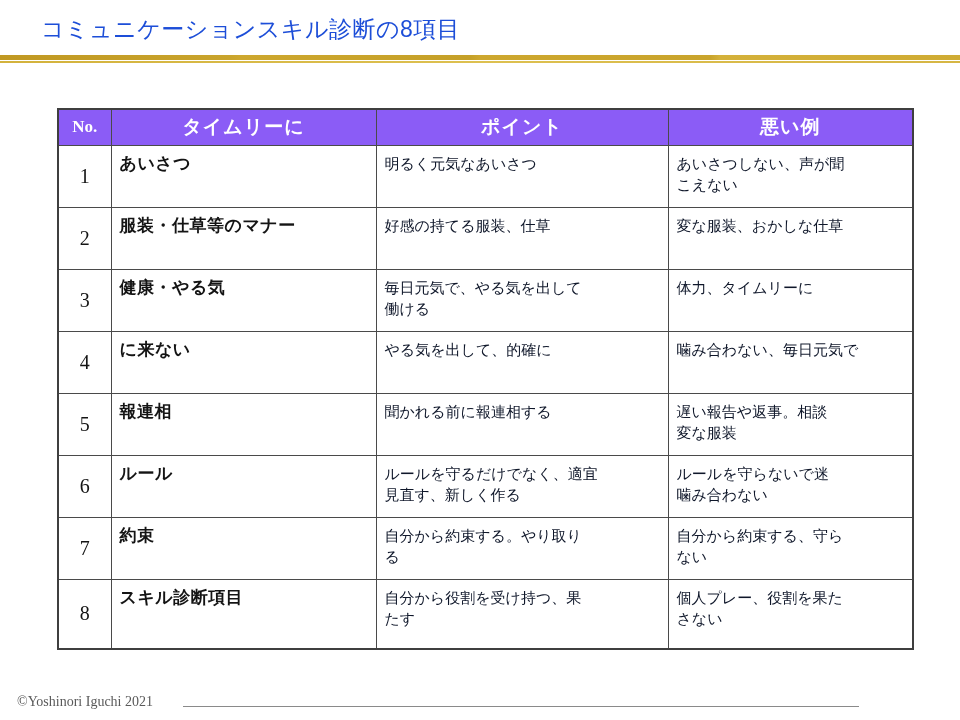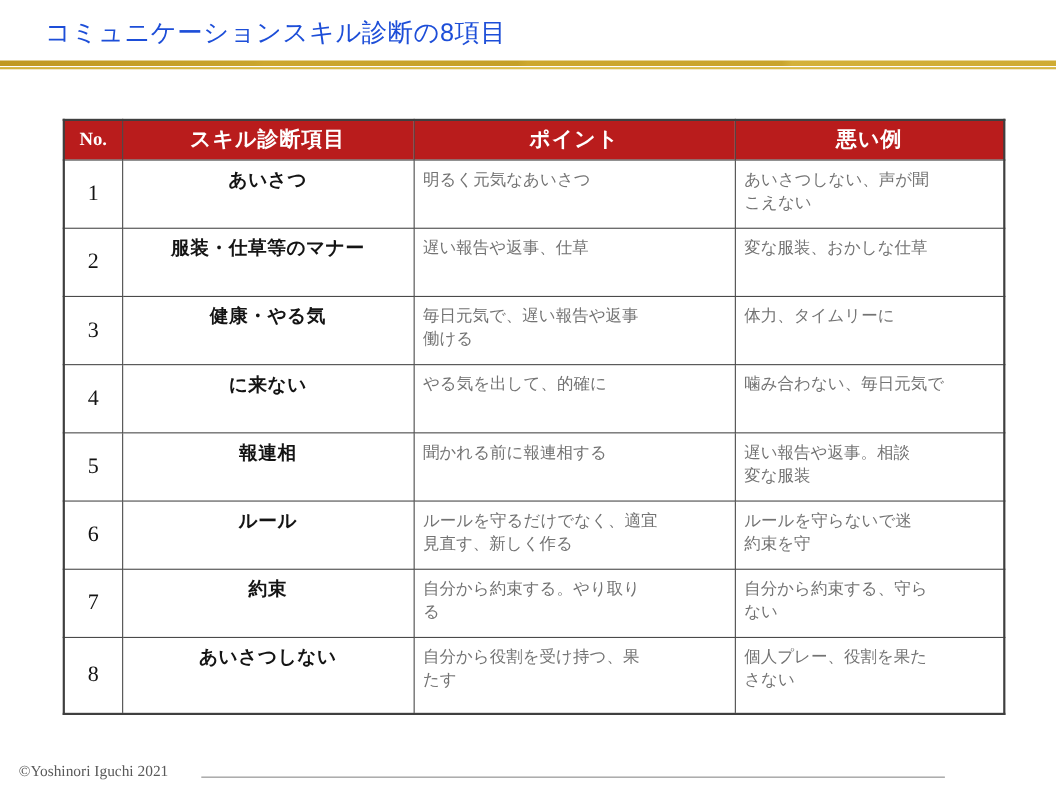--- a/index.html
+++ b/index.html
@@ -25,39 +25,39 @@
     height:2px;
     background:linear-gradient(90deg,#d3b23c 0%,#ddc050 50%,#d6b644 100%);
   }
   table.skills {
     position:absolute; left:57px; top:108px; width:855px;
     border-collapse:collapse; table-layout:fixed;
     border:2px solid #3f3f3f;
   }
   table.skills th, table.skills td { border:1.5px solid #4a4a4a; }
   table.skills thead th {
-    background:#b91c1c; color:#ffffff; font-weight:bold;
+    background:#8b5cf6; color:#ffffff; font-weight:bold;
     font-size:19px; height:36px; text-align:center;
     padding:2px 4px; letter-spacing:1px;
   }
   table.skills thead th.col-no {
     font-family:"Liberation Serif", serif; font-size:17px; letter-spacing:0;
   }
   table.skills tbody tr { height:62px; }
   table.skills tbody tr.tall { height:70px; }
   td.c-no {
     font-family:"Liberation Serif", serif; font-size:20px; color:#141414;
     text-align:center; vertical-align:middle;
   }
   td.c-item {
     font-size:17px; font-weight:bold; color:#141414;
-    vertical-align:top; padding:6px 8px; letter-spacing:0.5px;text-align:center;
+    vertical-align:top; padding:6px 8px; letter-spacing:0.5px;
   }
   td.c-point, td.c-bad {
-    font-size:15px; color:#737373; vertical-align:top;
+    font-size:15px; color:#0f172a; vertical-align:top;
     padding:7px 8px; line-height:1.45; white-space:pre-wrap;
   }
   .footer-copyright {
     position:absolute; left:17px; top:694px;
     font-family:"Liberation Serif", serif;
     font-size:14px; color:#595959; white-space:nowrap;
   }
   .footer-line {
     position:absolute; left:183px; top:706px;
     width:676px; height:1px; background:#8a8a8a;
@@ -77,43 +77,43 @@
 <table class="skills">
   <colgroup>
     <col style="width:53px">
       <col style="width:265px">
       <col style="width:292px">
       <col style="width:245px">
   </colgroup>
   <thead>
     <tr>
       <th class="col-no">No.</th>
-      <th>スキル診断項目</th>
+      <th>タイムリーに</th>
       <th>ポイント</th>
       <th>悪い例</th>
     </tr>
   </thead>
   <tbody>
     <tr>
       <td class="c-no">1</td>
       <td class="c-item">あいさつ</td>
       <td class="c-point">明るく元気なあいさつ</td>
       <td class="c-bad">あいさつしない、声が聞
 こえない</td>
     </tr>
     <tr>
       <td class="c-no">2</td>
       <td class="c-item">服装・仕草等のマナー</td>
-      <td class="c-point">遅い報告や返事、仕草</td>
+      <td class="c-point">好感の持てる服装、仕草</td>
       <td class="c-bad">変な服装、おかしな仕草</td>
     </tr>
     <tr>
       <td class="c-no">3</td>
       <td class="c-item">健康・やる気</td>
-      <td class="c-point">毎日元気で、遅い報告や返事
+      <td class="c-point">毎日元気で、やる気を出して
 働ける</td>
       <td class="c-bad">体力、タイムリーに</td>
     </tr>
     <tr>
       <td class="c-no">4</td>
       <td class="c-item">に来ない</td>
       <td class="c-point">やる気を出して、的確に</td>
       <td class="c-bad">噛み合わない、毎日元気で</td>
     </tr>
     <tr>
@@ -122,33 +122,33 @@
       <td class="c-point">聞かれる前に報連相する</td>
       <td class="c-bad">遅い報告や返事。相談
 変な服装</td>
     </tr>
     <tr>
       <td class="c-no">6</td>
       <td class="c-item">ルール</td>
       <td class="c-point">ルールを守るだけでなく、適宜
 見直す、新しく作る</td>
       <td class="c-bad">ルールを守らないで迷
-約束を守</td>
+噛み合わない</td>
     </tr>
     <tr>
       <td class="c-no">7</td>
       <td class="c-item">約束</td>
       <td class="c-point">自分から約束する。やり取り
 る</td>
       <td class="c-bad">自分から約束する、守ら
 ない</td>
     </tr>
     <tr class="tall">
       <td class="c-no">8</td>
-      <td class="c-item">あいさつしない</td>
+      <td class="c-item">スキル診断項目</td>
       <td class="c-point">自分から役割を受け持つ、果
 たす</td>
       <td class="c-bad">個人プレー、役割を果た
 さない</td>
     </tr>
   </tbody>
 </table>
 
 <div class="footer-copyright">©Yoshinori Iguchi 2021</div>
 <div class="footer-line"></div>

